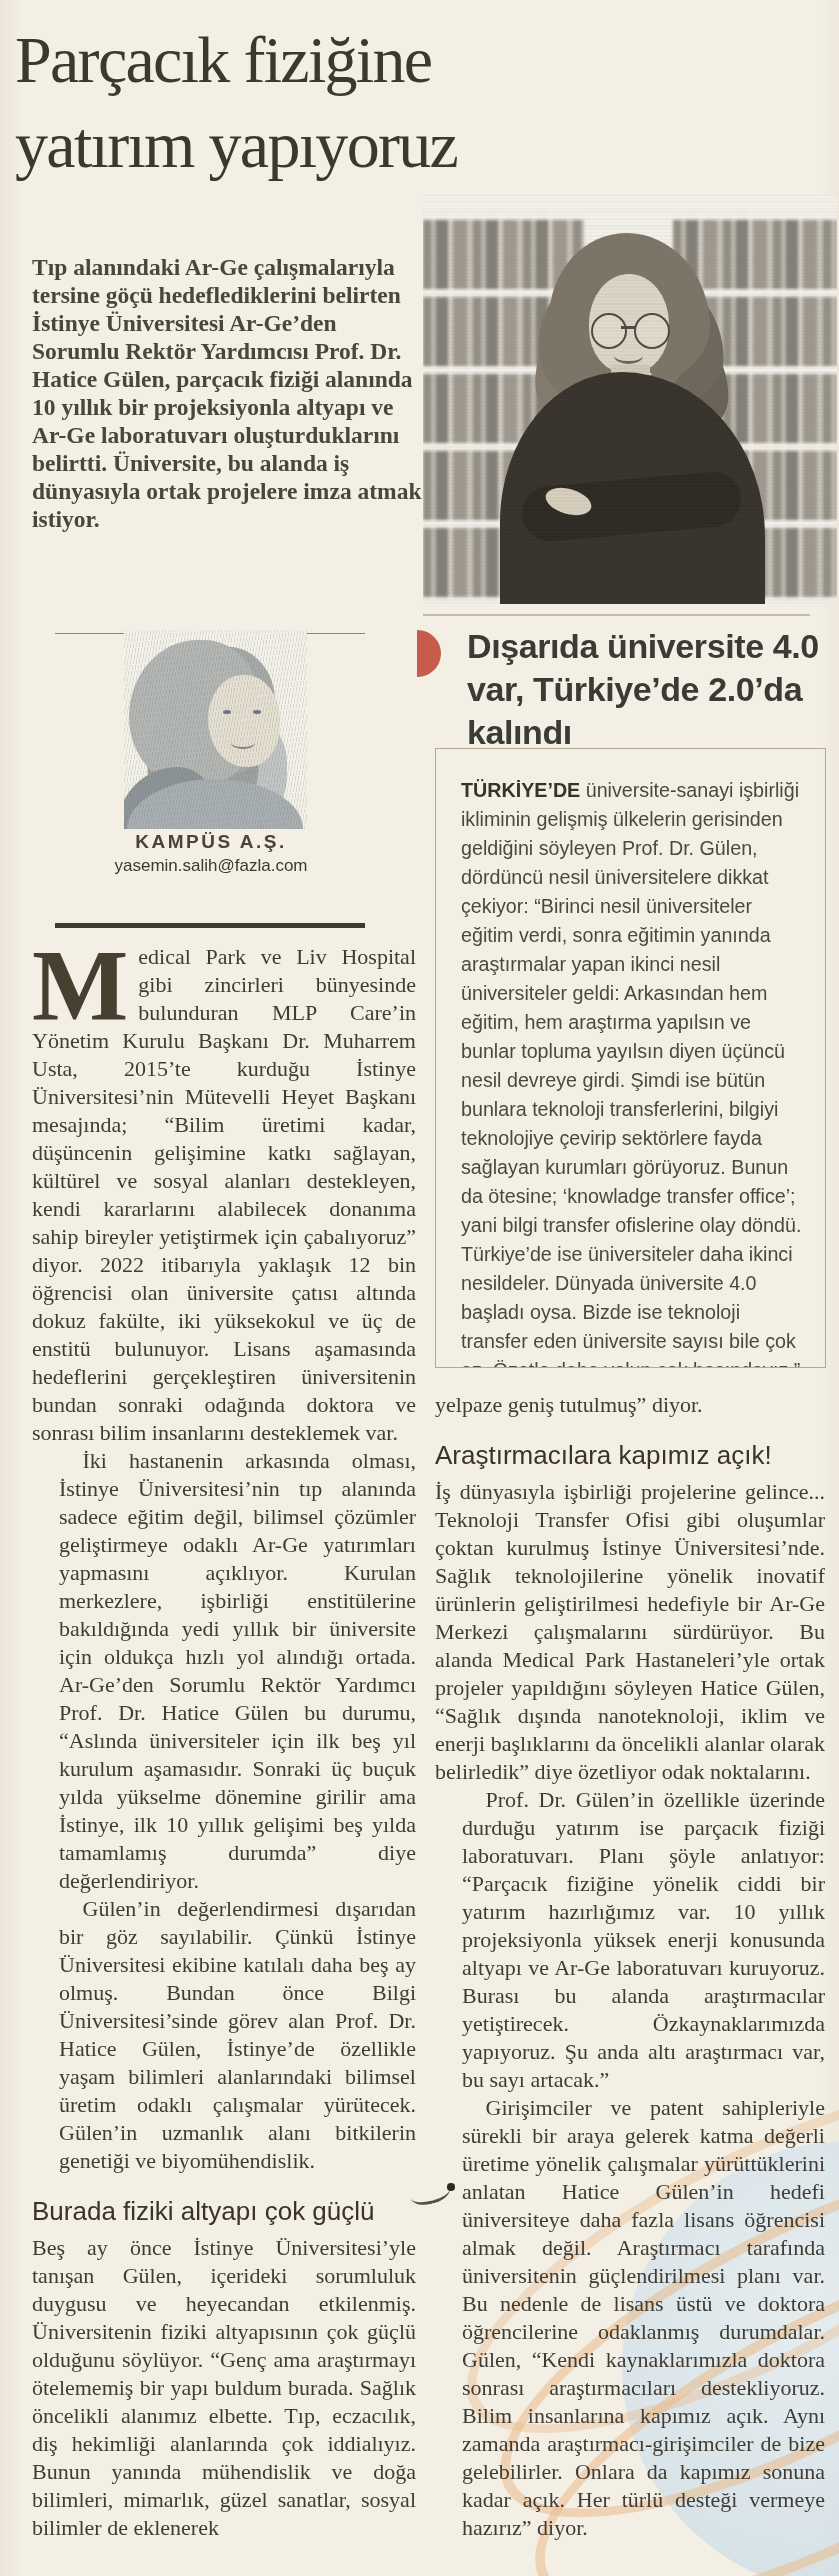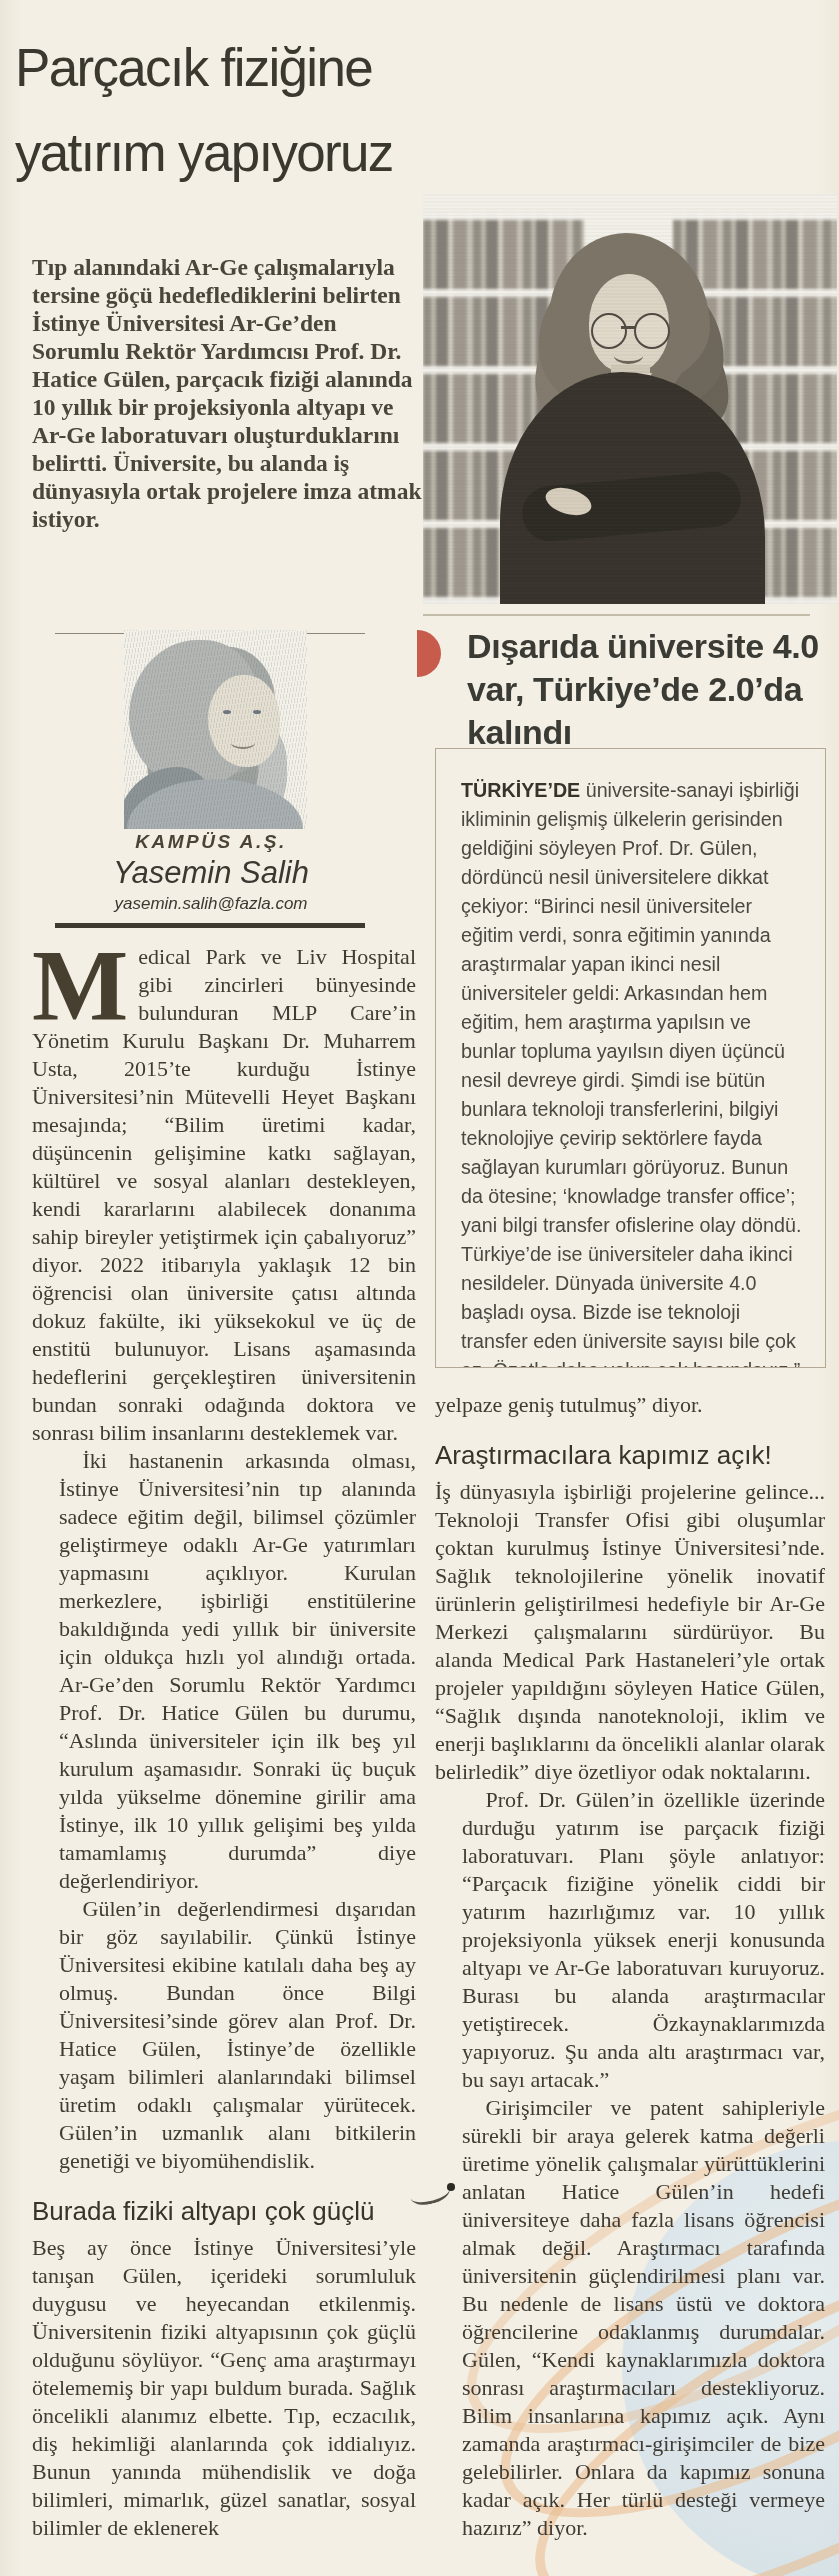--- a/index.html
+++ b/index.html
@@ -1,22 +1,22 @@
 <!DOCTYPE html>
 <html lang="tr" style="font-size:13.4px"><head>
 <meta charset="utf-8">
 <style>
   html,body{margin:0;padding:0;}
   .page{position:relative;width:839px;height:2576px;overflow:hidden;
         background:linear-gradient(90deg,#ebe6d9 0px,#f3efe4 22px,#f3efe4 817px,#eee9dc 839px);
         font-family:"Liberation Serif",serif;color:#403c34;}
   
-  .headline{position:absolute;left:15px;top:25px;width:804px;
-            font-family:Liberation Sans, sans-serif;font-weight:400;color:#3b382f;
-            font-size:53px;line-height:85px;letter-spacing:-1.7px;}
+  .headline{position:absolute;left:15px;top:17px;width:804px;
+            font-family:Liberation Serif, serif;font-weight:400;color:#3b382f;
+            font-size:66px;line-height:85px;letter-spacing:-1.7px;}
   
   .standfirst{position:absolute;left:32px;top:223px;width:390px;
               font-family:"Liberation Serif",serif;font-weight:700;
               font-size:23.5px;line-height:28px;color:#4a463a;text-align:left;margin-top:30px;}
   
   .photo{position:absolute;left:423px;top:194px;width:414px;height:410px;overflow:hidden;background:#f2f0e9;}
   .photo *{position:absolute;}
   .ph-case{top:18.4px;bottom:0;filter:blur(1.7px);opacity:.95;
      background:repeating-linear-gradient(90deg,#8f8a80 0 8.4px,#bab5a9 8.4px 13.4px,#7f7a72 13.4px 25px,#d0cbc0 25px 30px,#9b948a 30px 44px,#c4bfb3 44px 50px);}
   .ph-case::after{content:"";position:absolute;inset:0;
@@ -55,21 +55,21 @@
   .pt-hair{left:5px;top:10px;width:131px;height:147px;background:#b3b6b2;
      border-radius:55% 45% 50% 50%;
      box-shadow:23.5px -1.7px 0 -8.4px #a6aaa6,8.4px 50px 0 -10px #9da29e,44px 59px 0 -17px #c2c5c1;}
   .pt-face{left:84px;top:45px;width:72px;height:92px;background:#e5dfd1;border-radius:50% 50% 46% 54%;}
   .pt-eye{width:8.4px;height:4.2px;background:#6f7780;border-radius:50%;top:80px;}
   .pt-eye.l{left:99px;}.pt-eye.r{left:129px;}
   .pt-smile{left:107px;top:107px;width:23.5px;height:10px;border-bottom:2.5px solid #8a8276;border-radius:0 0 50% 50%;}
   .pt-shoulders{left:3.4px;bottom:0;width:176px;height:50px;background:#a9afb0;border-radius:50% 50% 0 0/100% 100% 0 0;}
   .pt-jacket{left:-6.7px;bottom:0;width:101px;height:62px;background:#8d9496;border-radius:60% 40% 0 0/100% 80% 0 0;}
   .pt-engrave{inset:0;background:repeating-linear-gradient(100deg,rgba(72,86,100,.15) 0 0.8px,transparent 0.8px 2.9px);}
-  .by-block{position:absolute;left:23.5px;top:831px;width:375px;text-align:center;font-family:"Liberation Sans",sans-serif;font-style:italic;}
+  .by-block{position:absolute;left:23.5px;top:831px;width:375px;text-align:center;font-family:"Liberation Sans",sans-serif;}
   .by-section{font-weight:800;font-size:19px;letter-spacing:2.5px;color:#4b4436;}
   .by-author{font-size:31px;color:#3b3831;margin-top:1.7px;}
   .by-email{font-size:17px;color:#3b3831;margin-top:3.4px;}
   .by-rule-thick{position:absolute;left:55px;top:923px;width:310px;height:5px;background:#3e3a2f;}
   
   .col{position:absolute;font-size:22px;line-height:28px;text-align:justify;color:#403c34;overflow:hidden;z-index:2;}
   .col1{left:32px;top:943px;width:384px;height:1600px;}
   .col2{left:435px;top:1391px;width:390px;height:1164px;}
   .col p{margin:0;}
   .col p.ind{text-indent:23.5px;margin-left:27px;}
@@ -137,21 +137,20 @@
     <div class="pt-face"></div>
     <div class="pt-eye l"></div>
     <div class="pt-eye r"></div>
     <div class="pt-smile"></div>
     <div class="pt-jacket"></div>
     <div class="pt-shoulders"></div>
     <div class="pt-engrave"></div>
   </div>
   <div class="by-block">
     <div class="by-section">KAMPÜS A.Ş.</div>
-    <div class="by-author">Yasemin Salih</div>
     <div class="by-email">yasemin.salih@fazla.com</div>
   </div>
   <div class="by-rule-thick"></div>
 
   <div class="col col1">
     <p><span class="dropcap">M</span><span>edical Park ve Liv Hospital gibi zincirleri bünyesinde bulunduran MLP Care’in Yönetim Kurulu Başkanı Dr. Muharrem Usta, 2015’te kurduğu İstinye Üniversitesi’nin Mütevelli Heyet Başkanı mesajında; “Bilim üretimi kadar, düşüncenin gelişimine katkı sağlayan, kültürel ve sosyal alanları destekleyen, kendi kararlarını alabilecek donanıma sahip bireyler yetiştirmek için çabalıyoruz” diyor. 2022 itibarıyla yaklaşık 12 bin öğrencisi olan üniversite çatısı altında dokuz fakülte, iki yüksekokul ve üç de enstitü bulunuyor. Lisans aşamasında hedeflerini gerçekleştiren üniversitenin bundan sonraki odağında doktora ve sonrası bilim insanlarını desteklemek var.</span></p>
     <p class="ind">İki hastanenin arkasında olması, İstinye Üniversitesi’nin tıp alanında sadece eğitim değil, bilimsel çözümler geliştirmeye odaklı Ar-Ge yatırımları yapmasını açıklıyor. Kurulan merkezlere, işbirliği enstitülerine bakıldığında yedi yıllık bir üniversite için oldukça hızlı yol alındığı ortada. Ar-Ge’den Sorumlu Rektör Yardımcı Prof. Dr. Hatice Gülen bu durumu, “Aslında üniversiteler için ilk beş yıl kurulum aşamasıdır. Sonraki üç buçuk yılda yükselme dönemine girilir ama İstinye, ilk 10 yıllık gelişimi beş yılda tamamlamış durumda” diye değerlendiriyor.</p>
     <p class="ind">Gülen’in değerlendirmesi dışarıdan bir göz sayılabilir. Çünkü İstinye Üniversitesi ekibine katılalı daha beş ay olmuş. Bundan önce Bilgi Üniversitesi’sinde görev alan Prof. Dr. Hatice Gülen, İstinye’de özellikle yaşam bilimleri alanlarındaki bilimsel üretim odaklı çalışmalar yürütecek. Gülen’in uzmanlık alanı bitkilerin genetiği ve biyomühendislik.</p>
     <h3 class="subhead">Burada fiziki altyapı çok güçlü</h3>
     <p>Beş ay önce İstinye Üniversitesi’yle tanışan Gülen, içerideki sorumluluk duygusu ve heyecandan etkilenmiş. Üniversitenin fiziki altyapısının çok güçlü olduğunu söylüyor. “Genç ama araştırmayı ötelememiş bir yapı buldum burada. Sağlık öncelikli alanımız elbette. Tıp, eczacılık, diş hekimliği alanlarında çok iddialıyız. Bunun yanında mühendislik ve doğa bilimleri, mimarlık, güzel sanatlar, sosyal bilimler de eklenerek</p>

